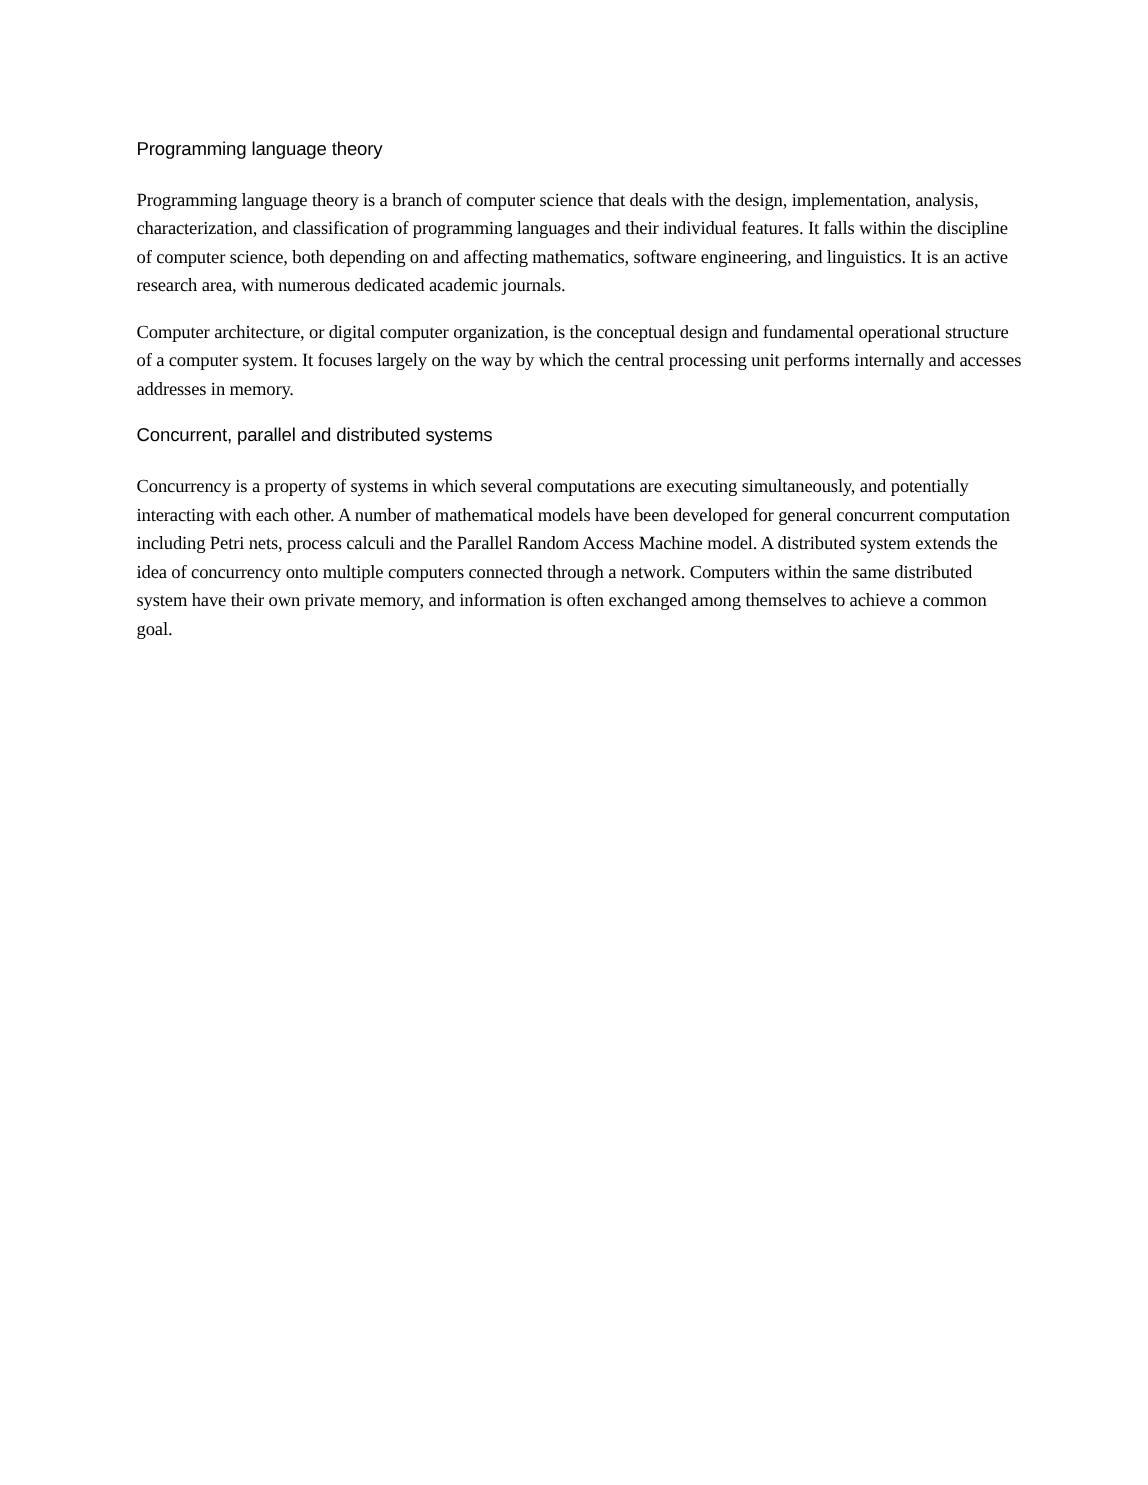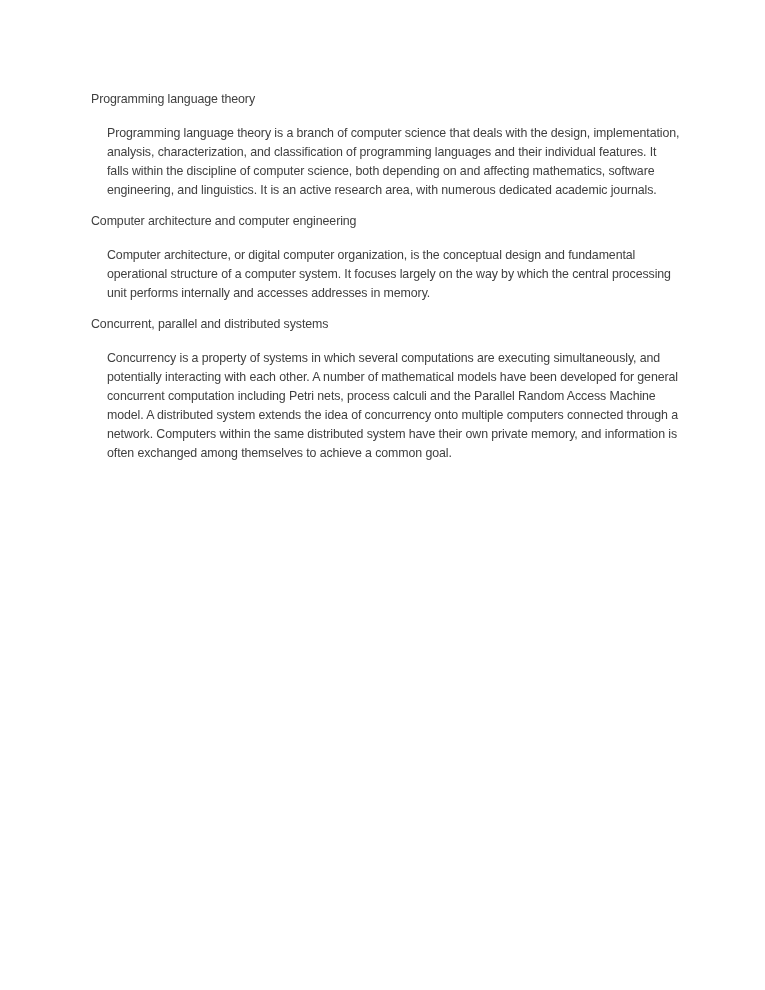--- a/index.html
+++ b/index.html
@@ -14,39 +14,39 @@
       overflow: hidden;
     }
     .page {
       position: absolute;
       left: 91px;
       top: 90px;
       width: 590px;
       font-family: "Liberation Sans", sans-serif;
       font-size: 12.4px;
       line-height: 19px;
-      color: #404040;
+      color: #000000;
       letter-spacing: -0.1px;
     }
     .heading {
       margin: 0 0 15px 0;
     }
     .para {
-      margin: 0 0 12px 16px;
+      margin: 0 0 12px 0;
+      font-family: Liberation Serif, serif;
     }
   </style>
 </head>
 <body>
 
 <div class="page">
   <div class="section">
     <p class="heading">Programming language theory</p>
     <p class="para">Programming language theory is a branch of computer science that deals with the design, implementation, analysis, characterization, and classification of programming languages and their individual features. It falls within the discipline of computer science, both depending on and affecting mathematics, software engineering, and linguistics. It is an active research area, with numerous dedicated academic journals.</p>
   </div>
   <div class="section">
-    <p class="heading">Computer architecture and computer engineering</p>
     <p class="para">Computer architecture, or digital computer organization, is the conceptual design and fundamental operational structure of a computer system. It focuses largely on the way by which the central processing unit performs internally and accesses addresses in memory.</p>
   </div>
   <div class="section">
     <p class="heading">Concurrent, parallel and distributed systems</p>
     <p class="para">Concurrency is a property of systems in which several computations are executing simultaneously, and potentially interacting with each other. A number of mathematical models have been developed for general concurrent computation including Petri nets, process calculi and the Parallel Random Access Machine model. A distributed system extends the idea of concurrency onto multiple computers connected through a network. Computers within the same distributed system have their own private memory, and information is often exchanged among themselves to achieve a common goal.</p>
   </div>
 </div>
 
 </body></html>

